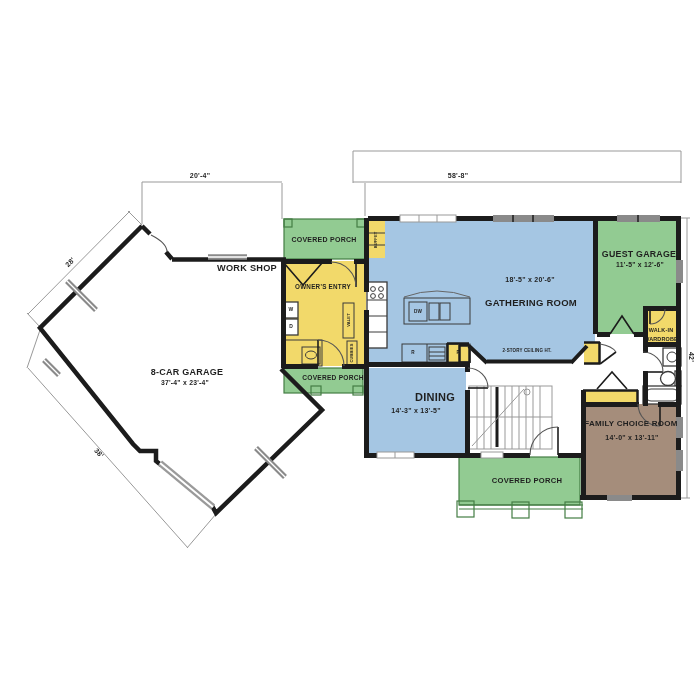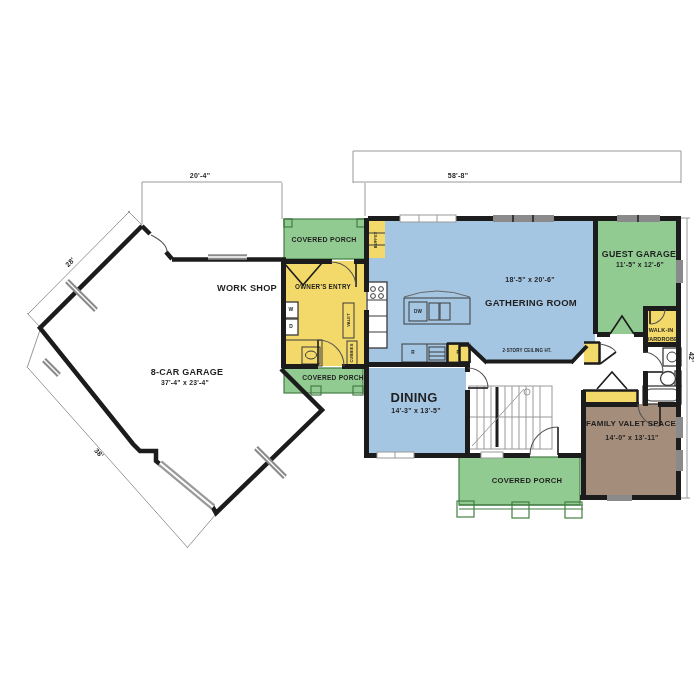--- a/index.html
+++ b/index.html
@@ -183,45 +183,45 @@
 </svg>
 
   <div class="lbl" style="left:200px;top:175px;font-size:7px;">20'-4"</div>
   <div class="lbl" style="left:458px;top:175px;font-size:7px;">58'-8"</div>
   <div class="lbl" style="left:691px;top:357px;font-size:7px;transform:translate(-50%,-50%) rotate(90deg);">42'</div>
   <div class="lbl" style="left:70px;top:262px;font-size:7px;transform:translate(-50%,-50%) rotate(-46deg);">28'</div>
   <div class="lbl" style="left:99px;top:453px;font-size:7px;transform:translate(-50%,-50%) rotate(46deg);">38'</div>
 
   <div class="lbl" style="left:187px;top:372px;font-size:9px;">8-CAR GARAGE</div>
   <div class="lbl" style="left:185px;top:383px;font-size:6.8px;">37'-4" x 23'-4"</div>
-  <div class="lbl" style="left:247px;top:289px;font-size:9.2px;">WORK SHOP</div>
+  <div class="lbl" style="left:247px;top:269px;font-size:9.2px;">WORK SHOP</div>
 
   <div class="lbl" style="left:323px;top:287px;font-size:6.3px;">OWNER'S ENTRY</div>
   <div class="lbl" style="left:290.5px;top:310px;font-size:8px;transform:translate(-50%,-50%) scale(.62);">W</div>
   <div class="lbl" style="left:290.5px;top:327px;font-size:8px;transform:translate(-50%,-50%) scale(.62);">D</div>
   <div class="lbl" style="left:348.5px;top:320px;font-size:8px;transform:translate(-50%,-50%) rotate(-90deg) scale(.5);">VALET</div>
   <div class="lbl" style="left:352px;top:353px;font-size:8px;transform:translate(-50%,-50%) rotate(-90deg) scale(.5);">CUBBIES</div>
 
   <div class="lbl" style="left:324px;top:239px;font-size:7px;">COVERED PORCH</div>
   <div class="lbl" style="left:333px;top:378px;font-size:6.6px;">COVERED PORCH</div>
   <div class="lbl" style="left:527px;top:481px;font-size:7.6px;">COVERED PORCH</div>
 
   <div class="lbl" style="left:376px;top:240px;font-size:8px;transform:translate(-50%,-50%) rotate(-90deg) scale(.5);">BUFFET</div>
   <div class="lbl" style="left:418px;top:312px;font-size:8px;transform:translate(-50%,-50%) scale(.58);">DW</div>
   <div class="lbl" style="left:413px;top:353px;font-size:8px;transform:translate(-50%,-50%) scale(.58);">R</div>
   <div class="lbl" style="left:458px;top:353px;font-size:8px;transform:translate(-50%,-50%) scale(.58);">P</div>
 
   <div class="lbl" style="left:531px;top:267px;font-size:9.5px;margin-top:36px;">GATHERING ROOM</div>
   <div class="lbl" style="left:530px;top:279px;font-size:7px;">18'-5" x 20'-6"</div>
   <div class="lbl" style="left:527px;top:351px;font-size:8px;transform:translate(-50%,-50%) scale(.56);">2-STORY CEILING HT.</div>
 
-  <div class="lbl" style="left:414px;top:397px;font-size:13px;">DINING</div>
+  <div class="lbl" style="left:435px;top:397px;font-size:11px;">DINING</div>
   <div class="lbl" style="left:416px;top:410px;font-size:7px;">14'-3" x 13'-5"</div>
 
   <div class="lbl" style="left:639px;top:254px;font-size:8.8px;">GUEST GARAGE</div>
   <div class="lbl" style="left:640px;top:265px;font-size:6.8px;">11'-5" x 12'-6"</div>
 
   <div class="lbl" style="left:661px;top:331px;font-size:8px;transform:translate(-50%,-50%) scale(.68);">WALK-IN</div>
   <div class="lbl" style="left:661px;top:340px;font-size:8px;transform:translate(-50%,-50%) scale(.68);">WARDROBE</div>
 
-  <div class="lbl" style="left:631px;top:424px;font-size:8px;">FAMILY VALET SPACE</div>
+  <div class="lbl" style="left:631px;top:424px;font-size:8px;">FAMILY CHOICE ROOM</div>
   <div class="lbl" style="left:632px;top:437px;font-size:7px;">14'-0" x 13'-11"</div>
 </div>
 
 </body></html>

